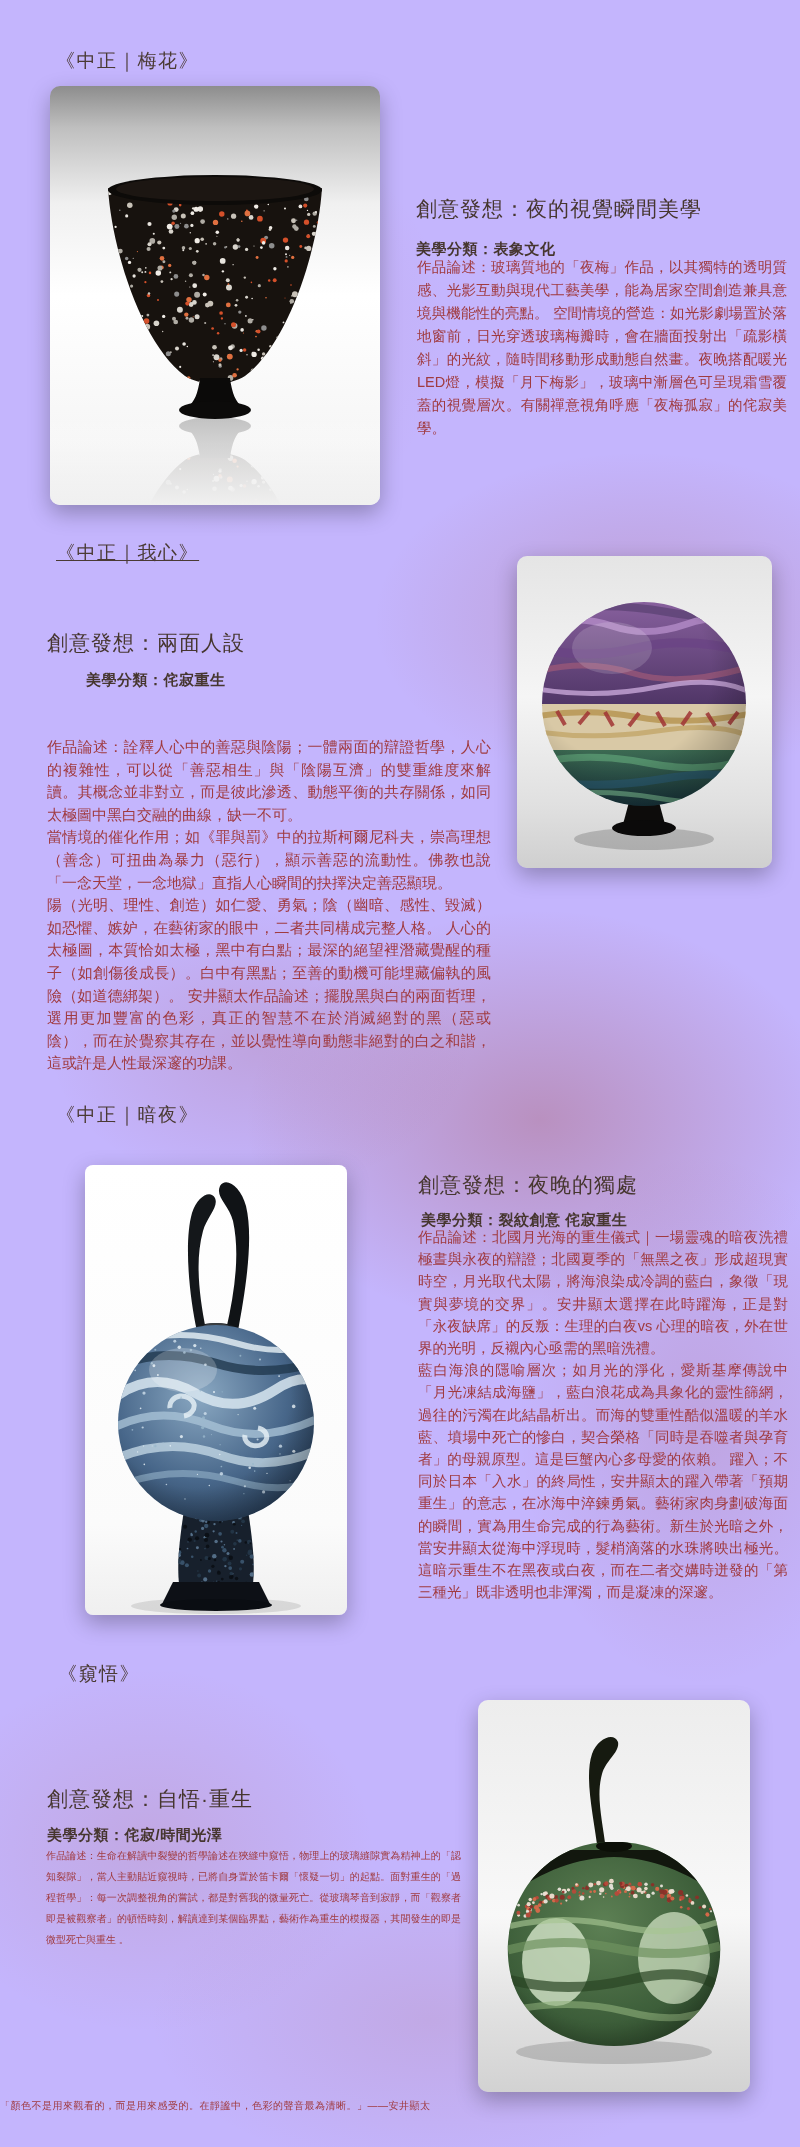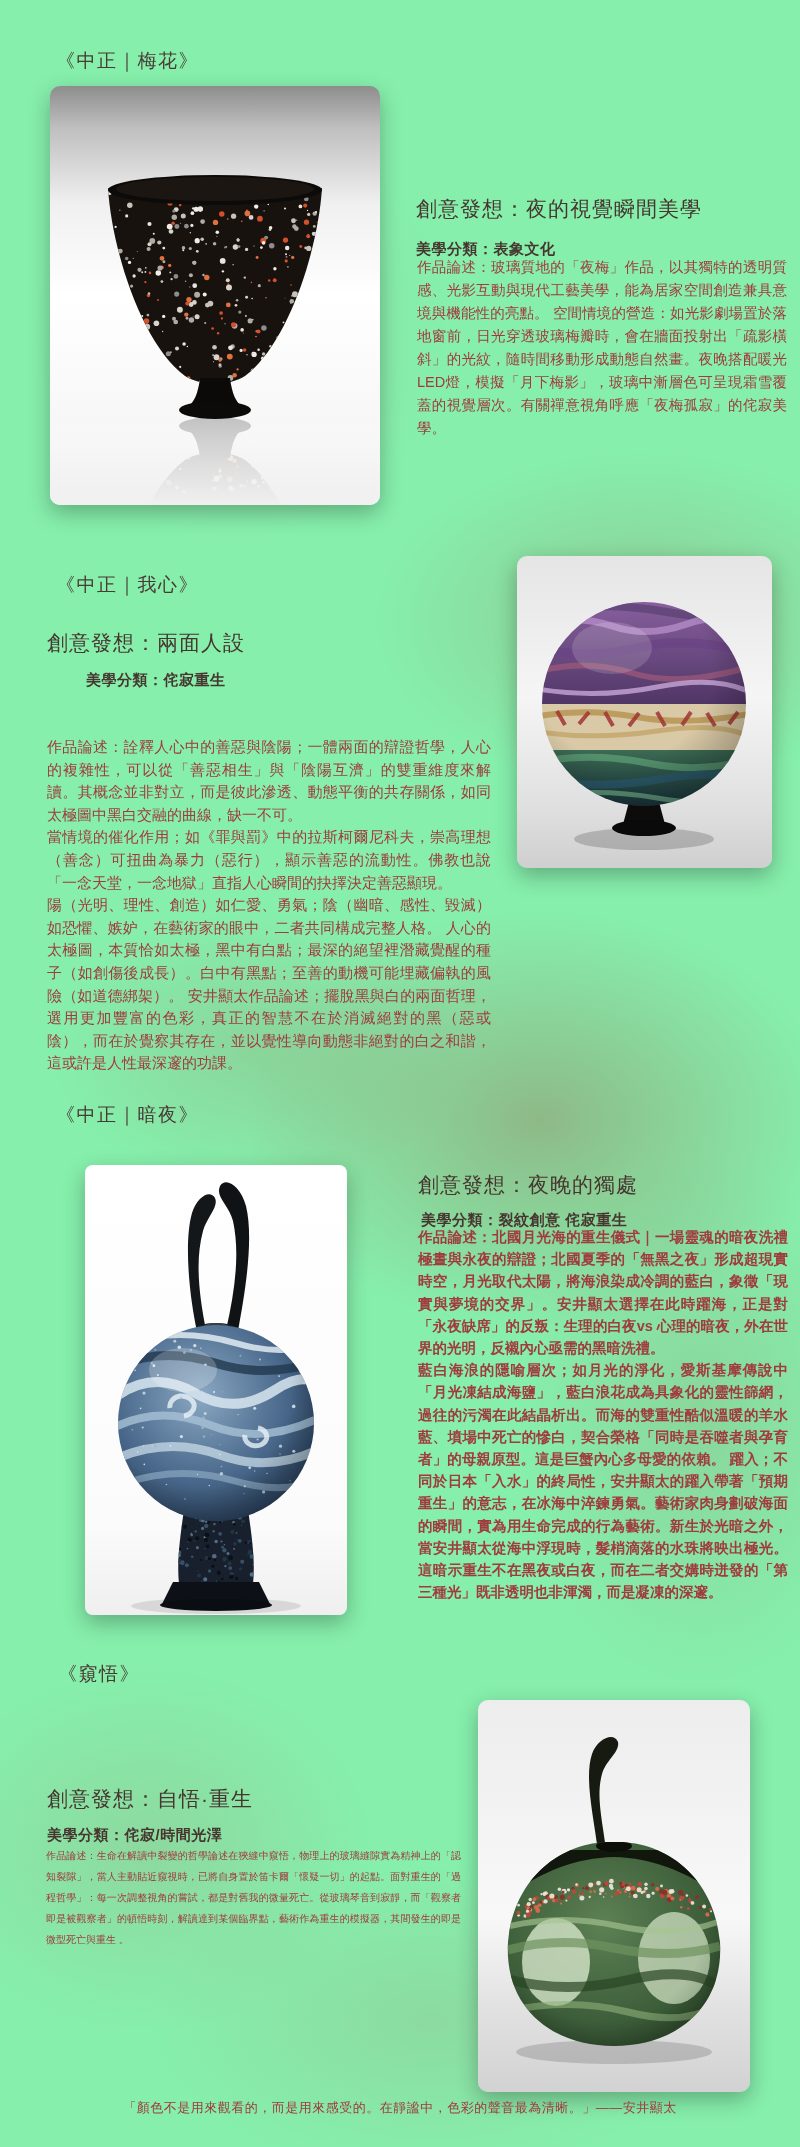--- a/index.html
+++ b/index.html
@@ -1,66 +1,66 @@
 <!DOCTYPE html>
 <html><head>
 <meta charset="utf-8">
 <style>
   html,body{margin:0;padding:0;}
   .page{
     position:relative;width:800px;height:2147px;margin:0 auto;
-    background-color:#86efac;overflow:hidden;
+    background-color:#c4b5fd;overflow:hidden;
     font-family:"Liberation Sans","DejaVu Sans",sans-serif;
   }
   .page::before{
     content:"";position:absolute;inset:0;pointer-events:none;
     background:
       radial-gradient(300px 300px at 240px 330px,  rgba(170,90,80,0.10),transparent 70%),
       radial-gradient(380px 240px at 640px 620px,  rgba(165,75,65,0.22),transparent 70%),
       radial-gradient(300px 200px at 260px 1050px, rgba(160,60,50,0.15),transparent 70%),
       radial-gradient(420px 300px at 540px 1120px, rgba(160,60,50,0.30),transparent 70%),
       radial-gradient(260px 380px at 700px 1420px, rgba(160,60,50,0.14),transparent 70%),
       radial-gradient(320px 260px at 150px 1850px, rgba(180,100,90,0.16),transparent 70%),
       radial-gradient(400px 220px at 430px 2020px, rgba(175,95,85,0.14),transparent 70%);
   }
   .s-title{position:absolute;font-size:19px;color:#4a3a34;letter-spacing:1.5px;font-weight:500;white-space:nowrap;}
   #t1{left:56px;top:32px;}
-  #t2{left:56px;top:556px;}
+  #t2{left:56px;top:524px;text-decoration:underline;}
   #t3{left:56px;top:1086px;}
   #t4{left:58px;top:1645px;}
 
   .concept{position:absolute;font-size:21px;color:#46362f;letter-spacing:1px;font-weight:500;white-space:nowrap;}
   #c1{left:416px;top:174px;}
   #c2{left:47px;top:608px;}
   #c3{left:418px;top:1150px;}
   #c4{left:47px;top:1764px;}
 
   .category{position:absolute;font-size:15px;color:#46362f;letter-spacing:0.5px;white-space:nowrap;}
   #g1{left:416px;top:220px;}
   #g2{left:47px;top:651px;margin-left:39px;}
   #g3{left:421px;top:1191px;}
   #g4{left:47px;top:1806px;}
 
   .desc{position:absolute;color:#a03b40;text-align:justify;}
   .desc p{margin:0;}
   #d1{left:417px;top:256px;width:370px;font-size:14.5px;line-height:23px;}
   #d2{left:47px; top:688px;width:444px;font-size:15px;  line-height:22.6px;margin-top:48px;}
-  #d3{left:418px;top:1226px;width:370px;font-size:14.5px;line-height:22.2px;font-weight:bold;}
+  #d3{left:418px;top:1226px;width:370px;font-size:14.5px;line-height:22.2px;}
   #d4{left:46px; top:1845px;width:415px;font-size:10px;line-height:21px;}
 
   .art-card{position:absolute;margin:0;overflow:hidden;box-shadow:0 8px 22px rgba(0,0,0,0.28);}
   .art-card svg{display:block;}
   #a1{left:50px; top:86px;  width:330px;height:419px;border-radius:10px;}
   #a2{left:517px;top:556px; width:255px;height:312px;border-radius:10px;}
   #a3{left:85px; top:1165px;width:262px;height:450px;border-radius:8px;}
   #a4{left:478px;top:1700px;width:272px;height:392px;border-radius:10px;}
 
   .footer-quote{
-    position:absolute;left:0;top:2099px;width:100%;text-align:center;
-    font-size:13px;color:#a03b40;letter-spacing:0.5px;
+    position:absolute;left:0;top:2099px;width:100%;text-align:left;
+    font-size:10px;color:#a03b40;letter-spacing:0.5px;
   }
 </style>
 </head>
 <body>
 
 <div class="page">
 
   <h2 class="s-title" id="t1">《中正｜梅花》</h2>
 
   <figure class="art-card" id="a1">

